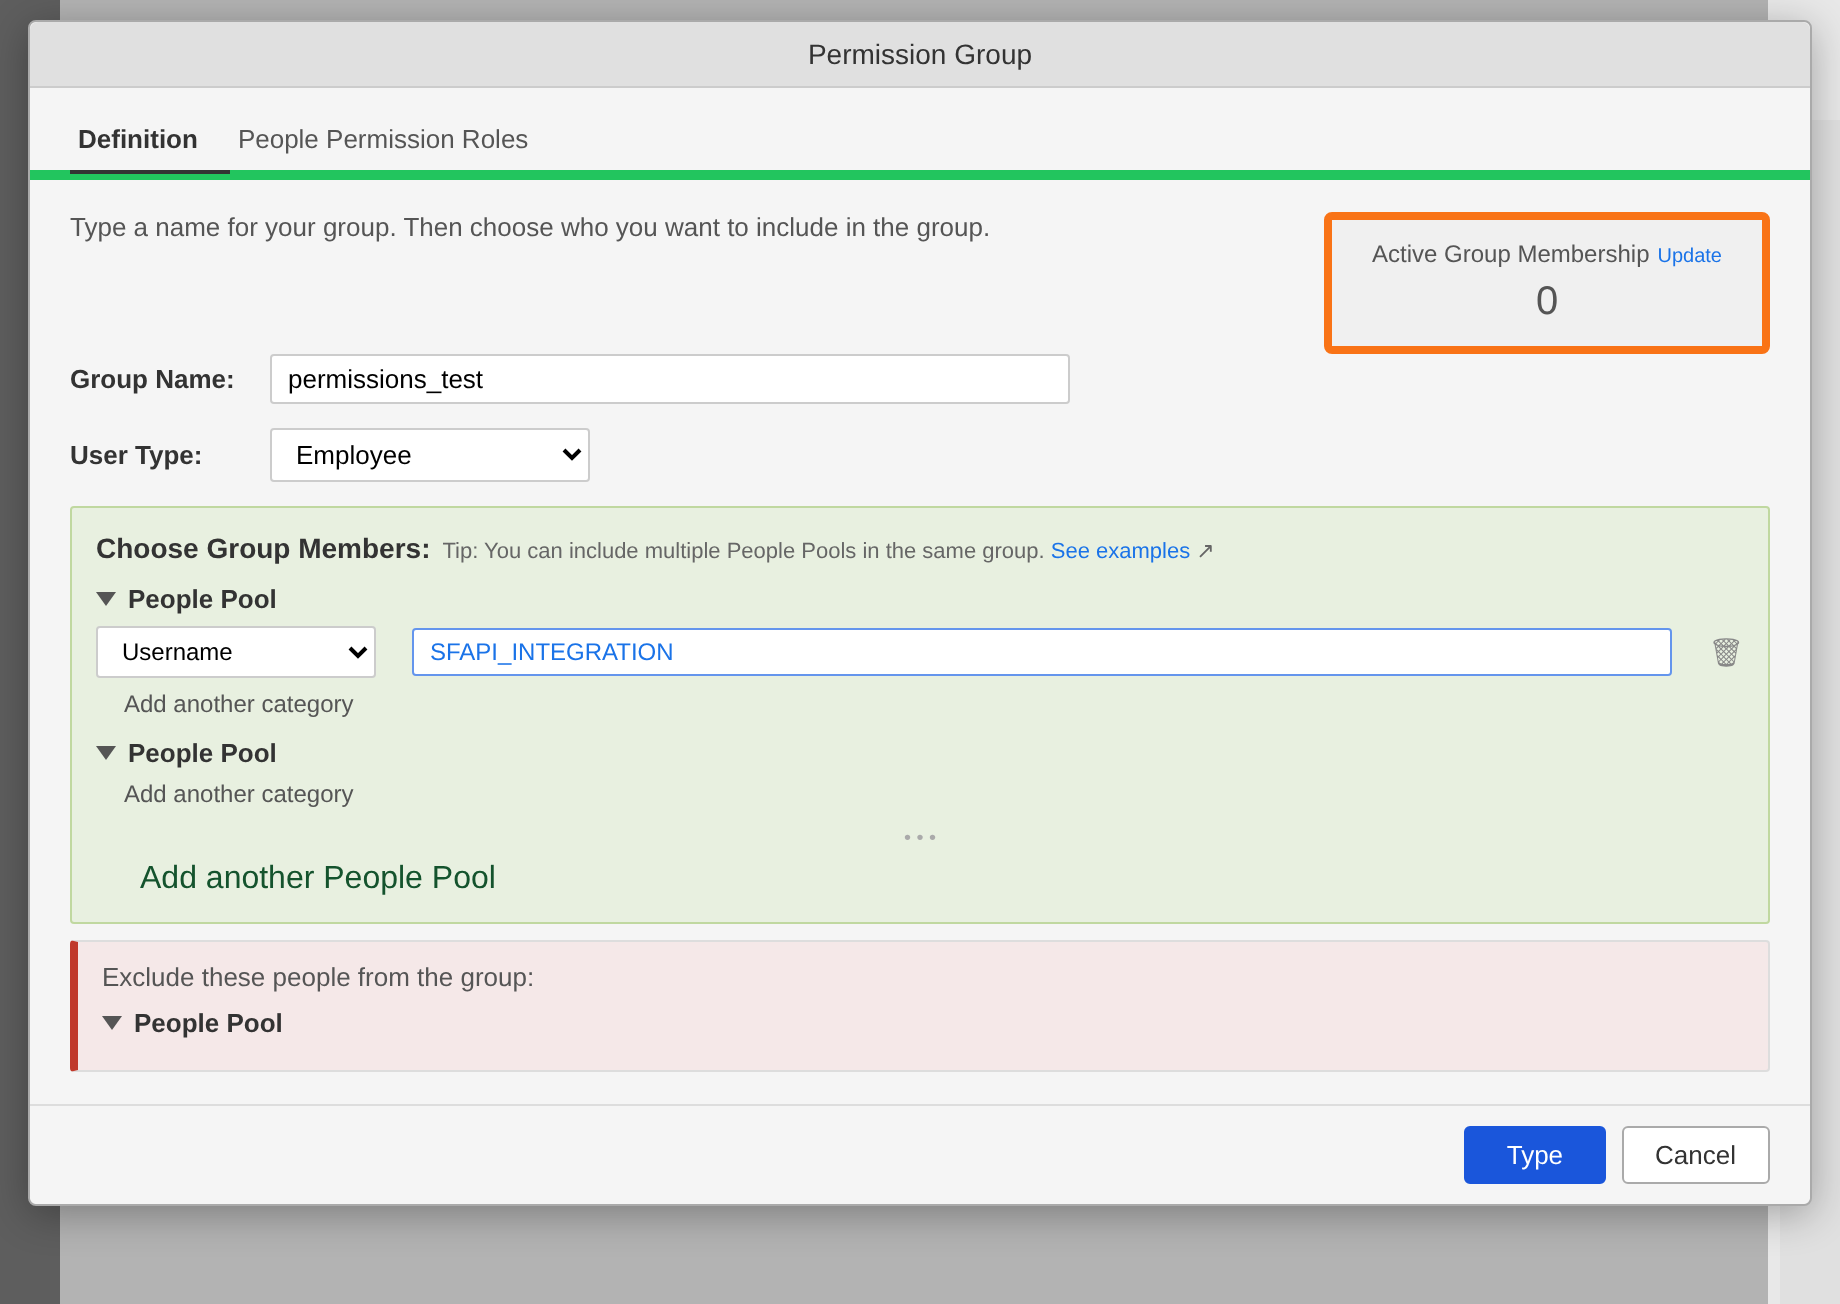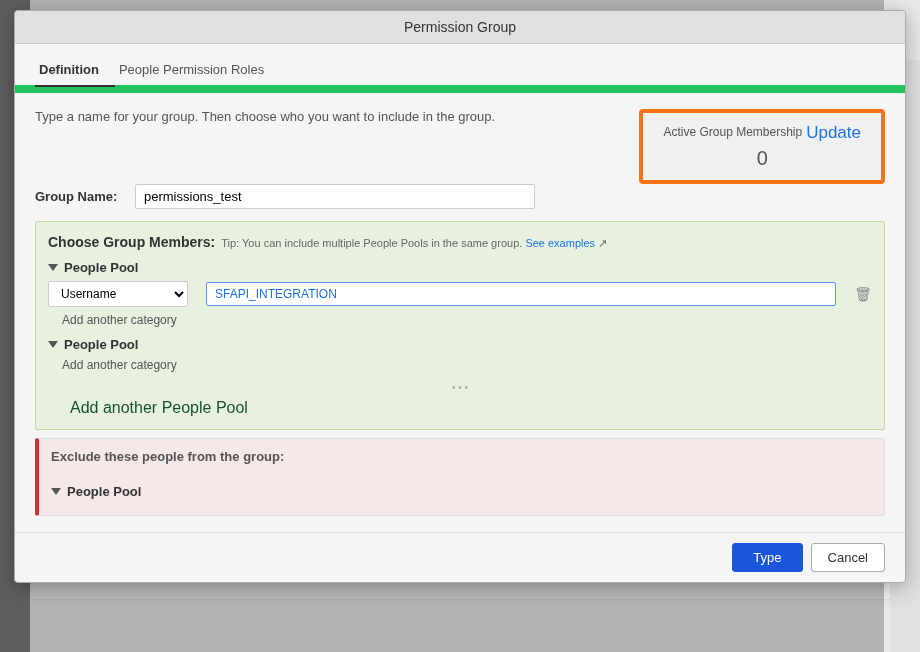--- a/index.html
+++ b/index.html
@@ -99,21 +99,21 @@
     }
 
     .modal-body {
       padding: 0;
       flex: 1;
     }
 
     
     .tabs {
       display: flex;
-      border-bottom: 8px solid #22c55e;
+      border-bottom: 5px solid #22c55e;
       padding: 0 20px;
       background: #f5f5f5;
       margin-top: 10px;
     }
 
     .tab {
       padding: 8px 16px 8px 4px;
       font-size: 13px;
       cursor: pointer;
       color: #555;
@@ -149,21 +149,21 @@
       margin-left: 20px;
     }
 
     .active-membership-card .card-title {
       font-size: 12px;
       color: #555;
       margin-bottom: 2px;
     }
 
     .active-membership-card .card-update {
-      font-size: 17px;
+      font-size: 10px;
       color: #1a73e8;
       cursor: pointer;
       float: right;
       margin-left: 4px;
     }
 
     .active-membership-card .card-count {
       font-size: 20px;
       color: #555;
       margin-top: 4px;
@@ -304,23 +304,23 @@
       color: #14532d;
       cursor: pointer;
       text-decoration: none;
       display: block;
       margin-top: 6px;
       margin-left: 22px;
     }
 
     .exclude-header {
       font-size: 13px;
-      font-weight: bold;
+      font-weight: normal;
       color: #555;
-      margin-bottom: 20px;
+      margin-bottom: 8px;
     }
 
     
     .modal-footer {
       display: flex;
       justify-content: flex-end;
       padding: 10px 20px;
       border-top: 1px solid #ddd;
       gap: 8px;
       background: #f5f5f5;
@@ -416,20 +416,29 @@
           <div class="card-count">0</div>
         </div>
 
         <p class="description-text">Type a name for your group. Then choose who you want to include in the group.</p>
 
         <div class="form-row">
           <label class="form-label">Group Name:</label>
           <input class="form-input" type="text" value="permissions_test" style="">
         </div>
 
+        <div class="form-row">
+          <label class="form-label">User Type:</label>
+          <select class="form-select">
+            <option>Employee</option>
+            <option>Manager</option>
+            <option>HR Professional</option>
+            <option>Administrator</option>
+          </select>
+        </div>
 
         <div class="green-section">
           <div class="choose-members-header">
             <span class="choose-members-title">Choose Group Members:</span>
             <span class="tip-text">
               <span>Tip: You can include multiple People Pools in the same group.</span>
               <a class="see-examples">See examples</a>
               <span style="font-size:11px;">↗</span>
             </span>
           </div>

